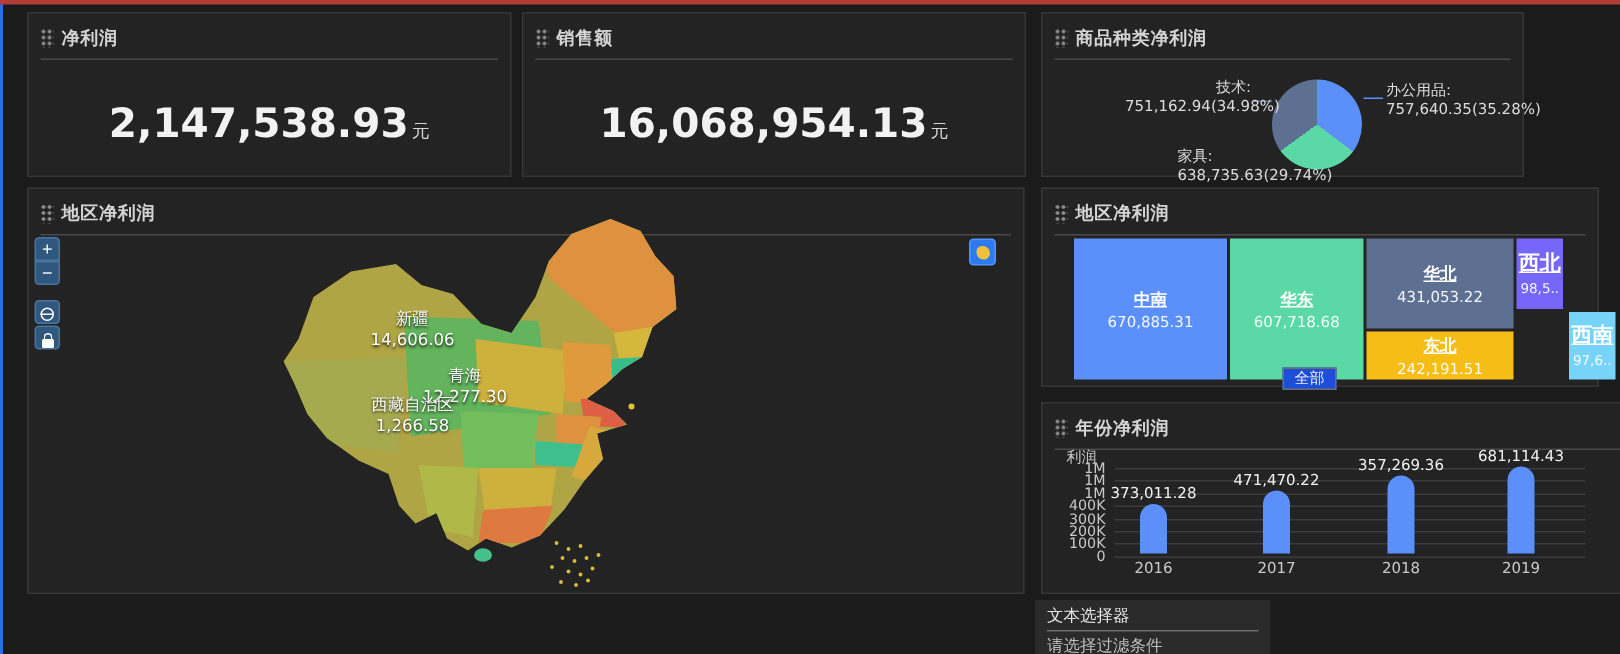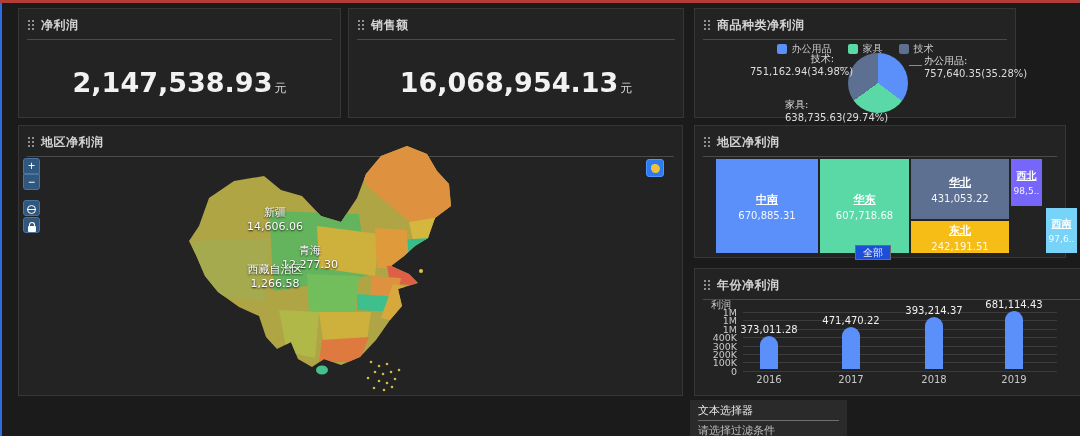--- a/index.html
+++ b/index.html
@@ -48,21 +48,21 @@
   .style-btn { position:absolute; left:627px; top:33px; width:18px; height:18px; background:#2e7bf0;
                border:1px solid #4f95ff; border-radius:3px; cursor:pointer; }
   .style-blob { position:absolute; left:4px; top:4px; width:9px; height:9px; background:#f0c23c;
                 border-radius:46% 60% 52% 58%; }
 
   
   .tm-block { position:absolute; display:flex; flex-direction:column; align-items:center;
               justify-content:center; gap:3px; cursor:pointer; }
   .tm-name { font-size:11px; font-weight:bold; color:#fff; text-decoration:underline; }
   .tm-value { font-size:10px; color:rgba(255,255,255,.92); }
-  .tm-small .tm-name { font-size:10px; }
+  .tm-small .tm-name { font-size:14px; }
   .tm-small .tm-value { font-size:9px; }
   .tm-tooltip { position:absolute; left:160px; top:119px; width:36px; height:15px; background:#1d4ed8;
                 border:1px solid #6d6d6d; color:#ededed; font-size:10px; line-height:13px;
                 text-align:center; z-index:5; }
 
   
   .axis-title { position:absolute; left:16px; top:29px; font-size:10px; color:#c9c9c9; }
   .tick { position:absolute; left:6px; width:36px; text-align:right; font-size:9.5px; color:#c9c9c9; }
   .gridline { position:absolute; left:48px; width:314px; height:1px; background:#3c3c3c; }
   .bar { position:absolute; width:18px; bottom:26px; border-radius:9px 9px 0 0; cursor:pointer; }
@@ -98,34 +98,20 @@
     <div class="pdivider"></div>
     <div class="kpi-value-wrap">
       <span class="kpi-value">16,068,954.13</span><span class="kpi-unit">元</span>
     </div>
   </div>
 
   <div class="panel" style="left:694px;top:8px;width:322px;height:110px">
     <div class="handle"></div>
     <div class="ptitle">商品种类净利润</div>
     <div class="pdivider"></div>
-    <div class="legend">
-      <div class="legend-item">
-        <span class="legend-swatch" style="background: rgb(91, 143, 249);"></span>
-        <span class="legend-label">办公用品</span>
-      </div>
-      <div class="legend-item">
-        <span class="legend-swatch" style="background: rgb(90, 216, 166);"></span>
-        <span class="legend-label">家具</span>
-      </div>
-      <div class="legend-item">
-        <span class="legend-swatch" style="background: rgb(93, 112, 146);"></span>
-        <span class="legend-label">技术</span>
-      </div>
-    </div>
     <div class="pie"></div>
     <div class="leader" style="left:141px;top:58px;width:12px;height:1px;background:#5D7092"></div>
     <div class="leader" style="left:214px;top:56px;width:13px;height:1px;background:#5B8FF9"></div>
     <div class="leader" style="left:170px;top:86px;width:12px;height:11px;border-right:1px solid #5AD8A6;border-bottom:1px solid #5AD8A6"></div>
     <div class="callout" style="left:55px;top:44px;width:84px;text-align:right">
       <div>技术:</div>
       <div>751,162.94(34.98%)</div>
     </div>
     <div class="callout" style="left:229px;top:46px">
       <div>办公用品:</div>
@@ -263,21 +249,21 @@
     <span class="tick" style="top:88px">100K</span>
     <span class="tick" style="top:97px">0</span>
 
     <div class="bar" style="left: 65px; height: 33px; background: rgb(91, 143, 249);"></div>
     <div class="bar" style="left: 147px; height: 42px; background: rgb(91, 143, 249);"></div>
     <div class="bar" style="left: 230px; height: 52px; background: rgb(91, 143, 249);"></div>
     <div class="bar" style="left: 310px; height: 58px; background: rgb(91, 143, 249);"></div>
 
     <span class="bar-label" style="left:29px;top:55px">373,011.28</span>
     <span class="bar-label" style="left:111px;top:46px">471,470.22</span>
-    <span class="bar-label" style="left:194px;top:36px">393,214.37</span>
+    <span class="bar-label" style="left:194px;top:36px">357,269.36</span>
     <span class="bar-label" style="left:274px;top:30px">681,114.43</span>
 
     <span class="year-label" style="left:44px">2016</span>
     <span class="year-label" style="left:126px">2017</span>
     <span class="year-label" style="left:209px">2018</span>
     <span class="year-label" style="left:289px">2019</span>
   </div>
 
   <div class="filter-box">
     <div class="filter-title">文本选择器</div>

